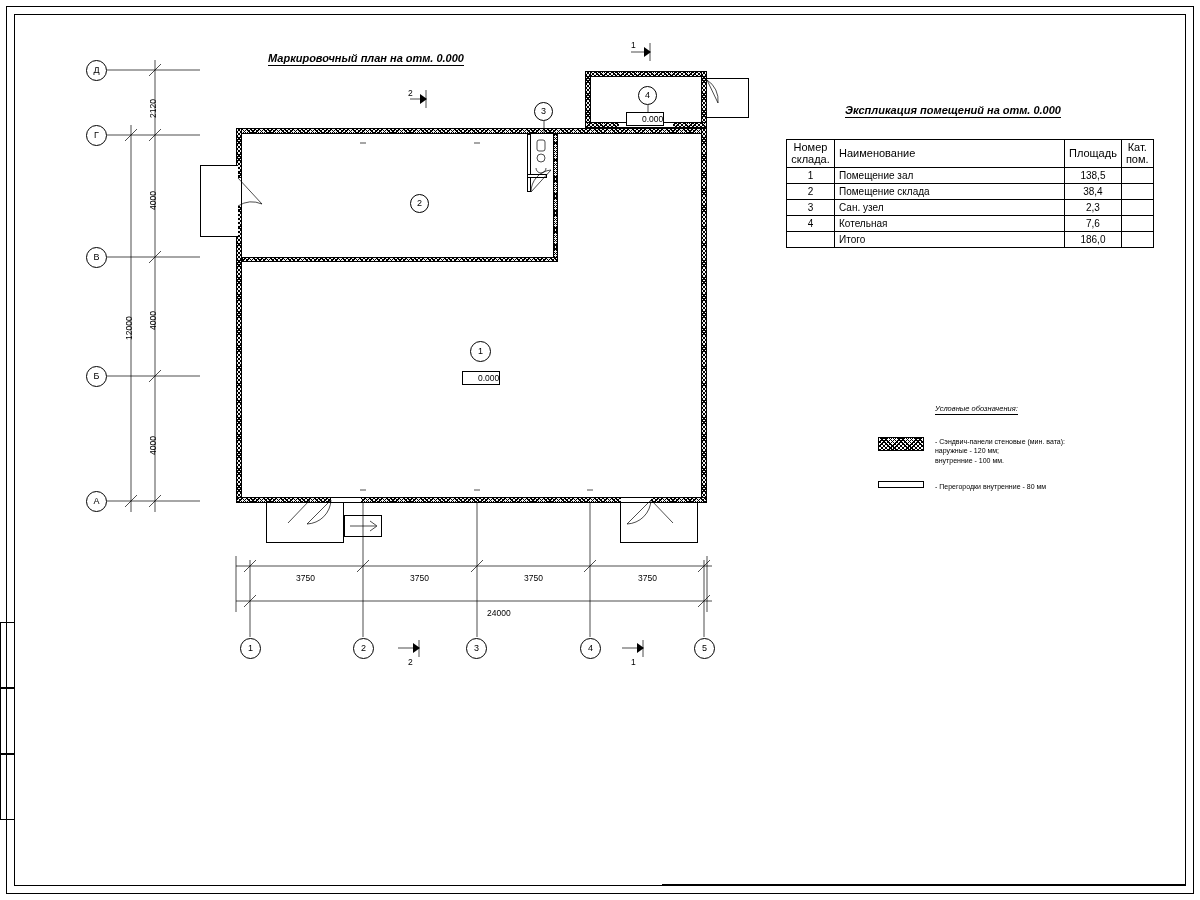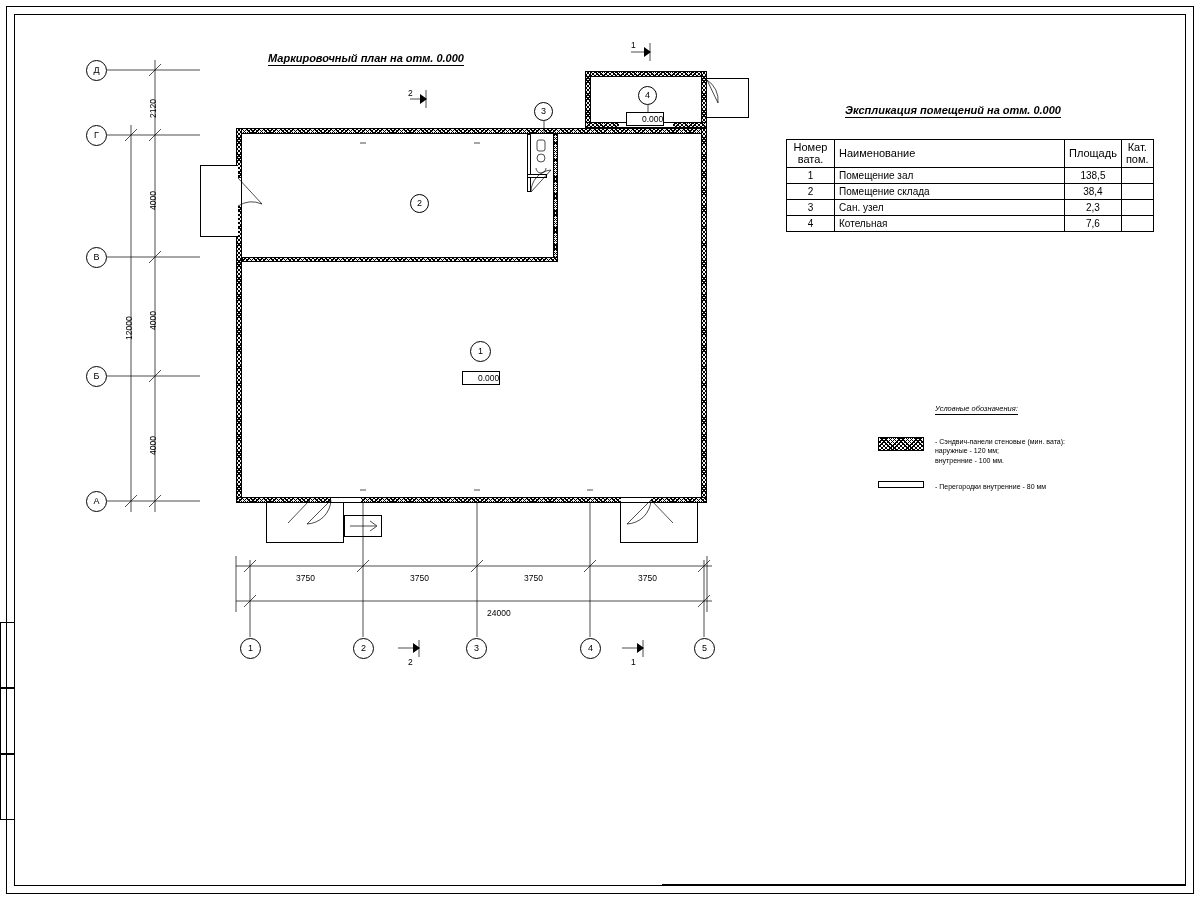--- a/index.html
+++ b/index.html
@@ -209,21 +209,21 @@
 
   <div class="plan-title">Маркировочный план на отм. 0.000</div>
   <div class="table-title">Экспликация помещений на отм. 0.000</div>
   <div class="legend-title">Условные обозначения:</div>
 
   <table class="expl">
     <thead>
       <tr>
         <th class="col-num">
           <div>Номер</div>
-          <div>вата.</div>
+          <div>склада.</div>
         </th>
         <th class="col-name" style="text-align:left">Наименование</th>
         <th class="col-area">Площадь</th>
         <th class="col-cat">
           <div>Кат.</div>
           <div>пом.</div>
         </th>
       </tr>
     </thead>
     <tbody>
@@ -244,20 +244,26 @@
         <td class="col-name">Сан. узел</td>
         <td class="col-area">2,3</td>
         <td class="col-cat"></td>
       </tr>
       <tr>
         <td class="col-num">4</td>
         <td class="col-name">Котельная</td>
         <td class="col-area">7,6</td>
         <td class="col-cat"></td>
       </tr>
+      <tr>
+        <td class="col-num"></td>
+        <td class="col-name">Итого</td>
+        <td class="col-area">186,0</td>
+        <td class="col-cat"></td>
+      </tr>
     </tbody>
   </table>
 
   <div class="sw-hatch" style="left:878px; top:437px; width:46px; height:14px;"></div>
   <div class="legend-text" style="left:935px; top:437px;">
     <div>- Сэндвич-панели стеновые (мин. вата):</div>
     <div>наружные - 120 мм;</div>
     <div>внутренние - 100 мм.</div>
   </div>
 

